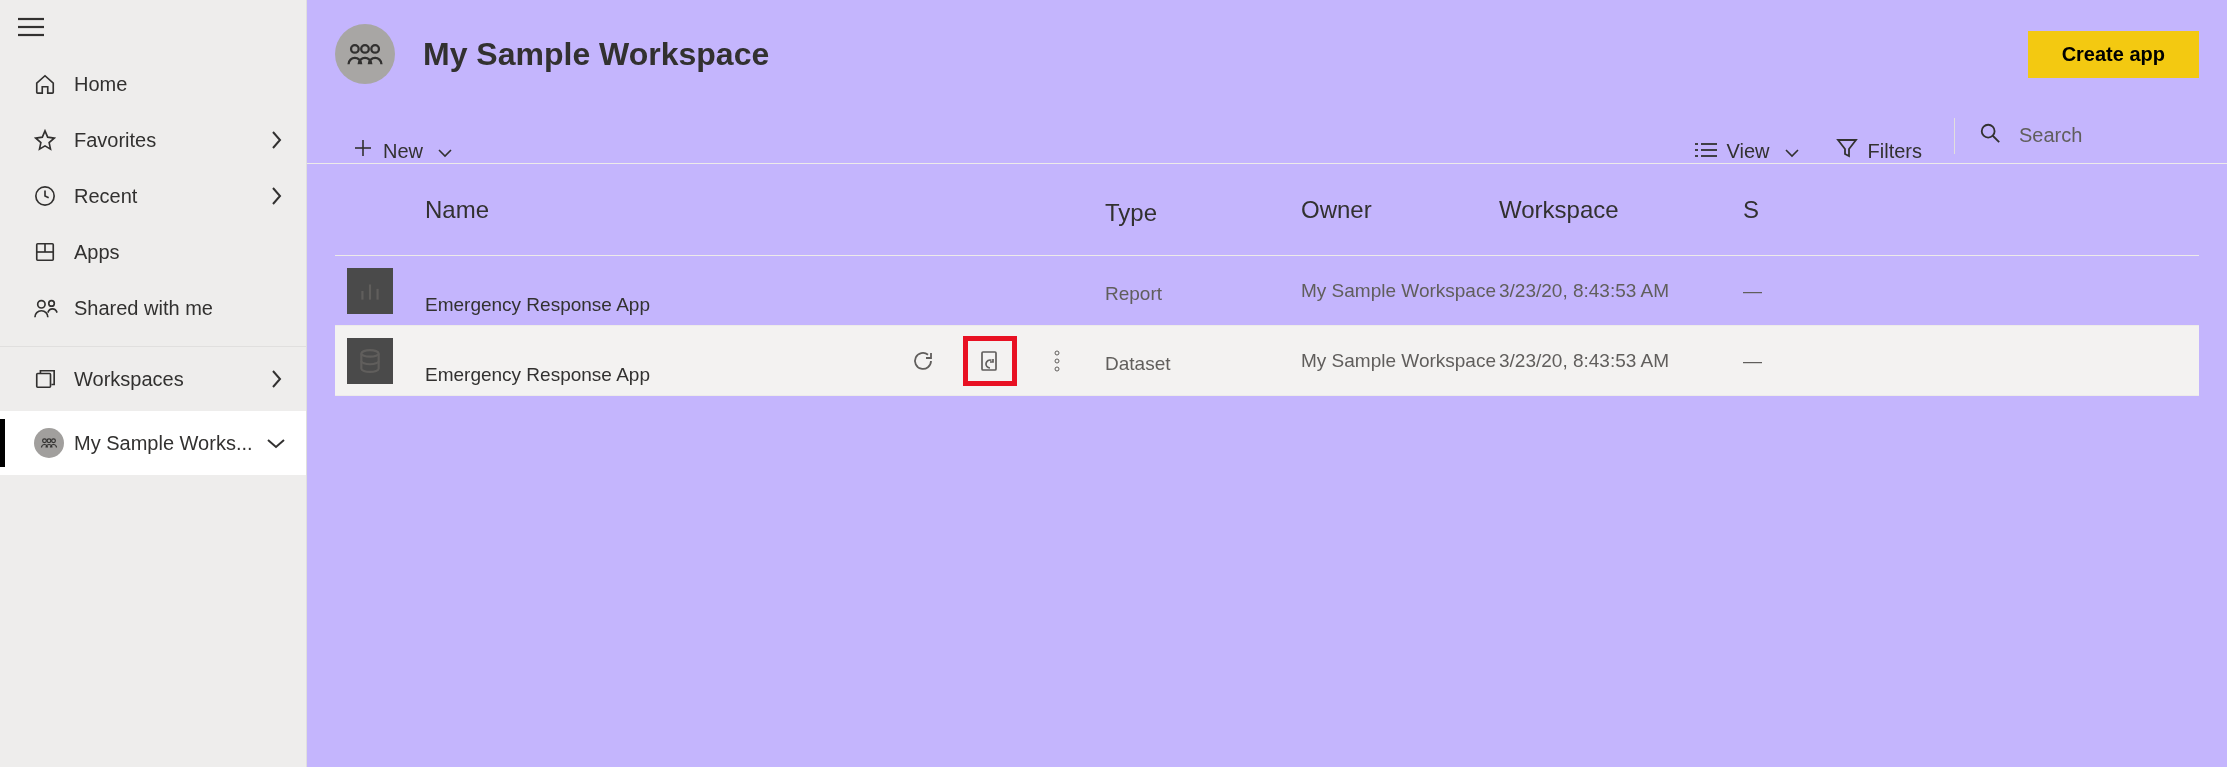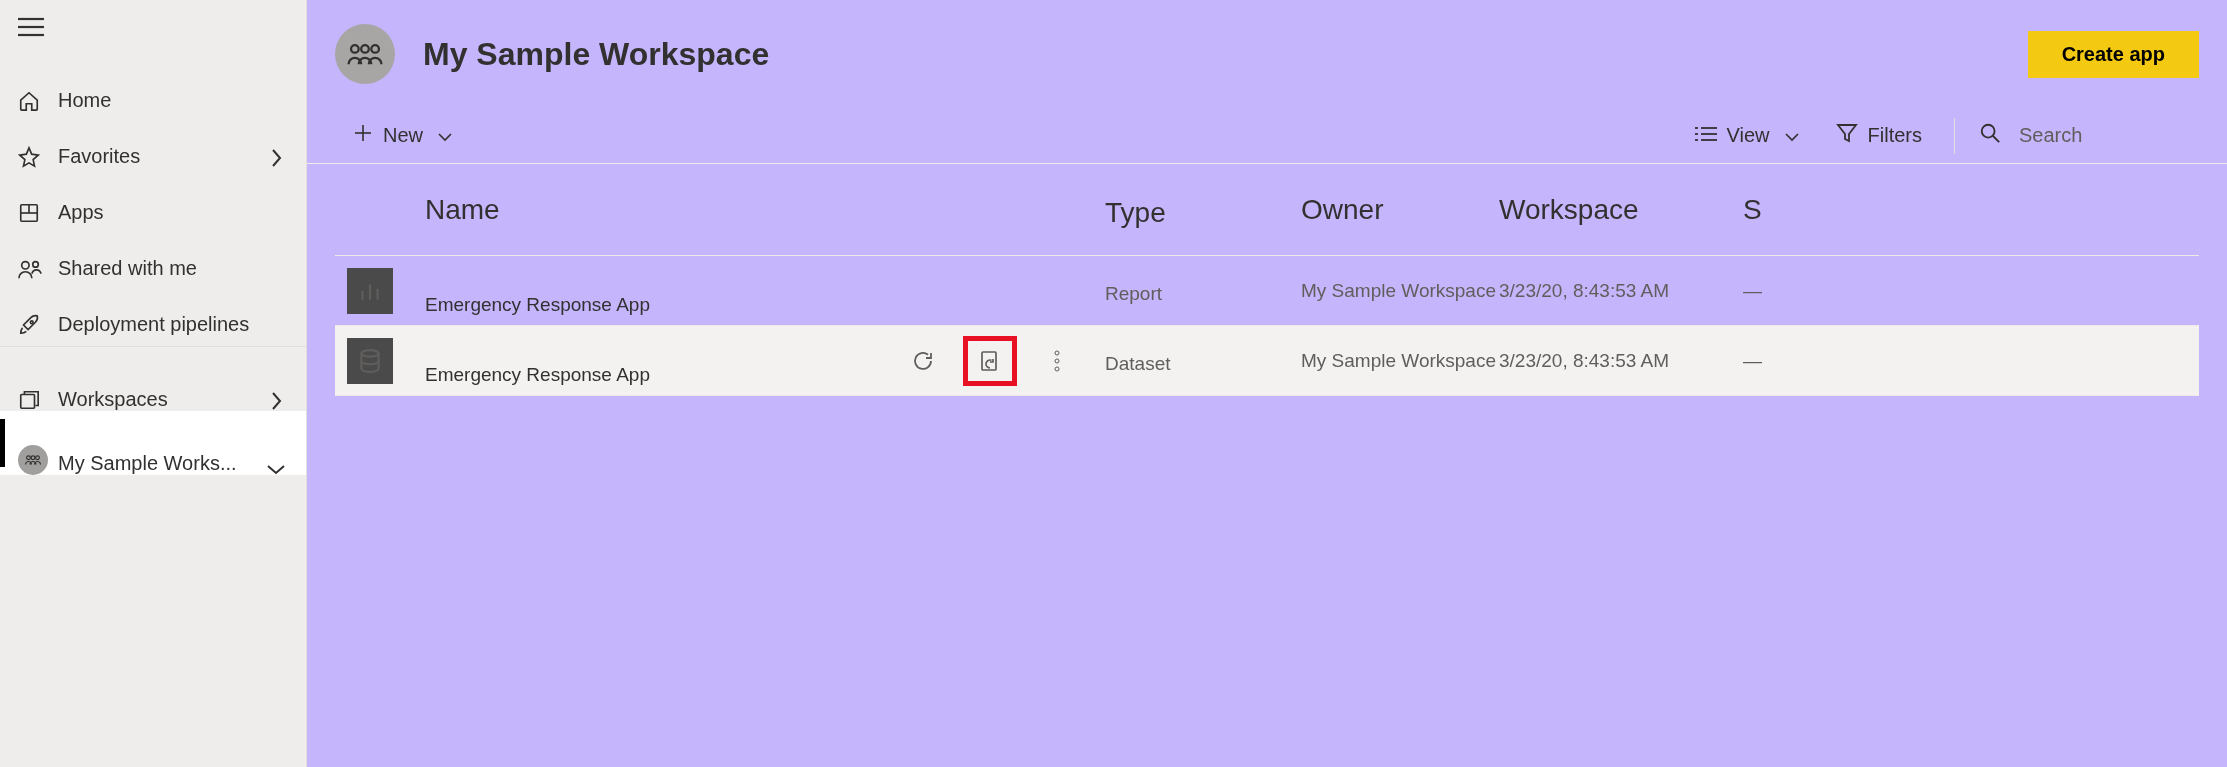--- a/index.html
+++ b/index.html
@@ -28,22 +28,22 @@
     height: 54px;
     display: flex;
     align-items: center;
     padding-left: 18px;
   }
   .hamburger-icon svg { display: block; }
 
   .nav-item {
     height: 56px;
     display: flex;
-    align-items: flex-end;
-    padding-left: 18px;
+    align-items: center;
+    padding-left: 34px;
     padding-right: 18px;
     cursor: pointer;
     color: #323130;
   }
   .nav-item .icon-slot {
     width: 40px;
     display: flex;
     align-items: center;
   }
   .nav-item .label {
@@ -132,21 +132,21 @@
   .toolbar {
     display: flex;
     align-items: center;
     height: 56px;
     padding: 0 28px;
     border-bottom: 1px solid #edebe9;
     color: #323130;
   }
   .tool-btn {
     display: flex;
-    align-items: center;
+    align-items: flex-end;
     padding: 0 18px;
     height: 100%;
     cursor: pointer;
     font-size: 20px;
     gap: 10px;
   }
   .tool-btn .chev-down { margin-left: 4px; }
   .toolbar-spacer { flex: 1; }
   .tool-sep {
     width: 1px;
@@ -174,21 +174,21 @@
   .table-wrap {
     padding: 0 28px;
   }
   .table-header, .table-row {
     display: flex;
     align-items: center;
     border-bottom: 1px solid #edebe9;
   }
   .table-header {
     height: 92px;
-    font-size: 28px;
+    font-size: 24px;
     color: #323130;
   }
   .table-row {
     height: 70px;
     font-size: 19px;
     color: #605e5c;
   }
   .table-row.hover {
     background: #f3f2f1;
   }
@@ -263,20 +263,34 @@
         </svg>
     </span>
     <span class="label">Favorites</span>
     <span class="chev">
       <svg width="12" height="20" viewBox="0 0 12 20" stroke="#323130" stroke-width="2">
           <path d="M3 2l7 8-7 8"></path>
         </svg>
     </span>
   </div>
 
+  <div class="nav-item">
+    <span class="icon-slot">
+      <svg width="22" height="22" viewBox="0 0 24 24" stroke="#323130" stroke-width="1.8">
+          <circle cx="12" cy="12" r="10"></circle>
+          <path d="M12 6v6l4 2"></path>
+        </svg>
+    </span>
+    <span class="label">Recent</span>
+    <span class="chev">
+      <svg width="12" height="20" viewBox="0 0 12 20" stroke="#323130" stroke-width="2">
+          <path d="M3 2l7 8-7 8"></path>
+        </svg>
+    </span>
+  </div>
 
   <div class="nav-item">
     <span class="icon-slot">
       <svg width="22" height="22" viewBox="0 0 24 24" stroke="#323130" stroke-width="1.8">
           <rect x="3" y="3" width="18" height="18" rx="1"></rect>
           <line x1="3" y1="12" x2="21" y2="12"></line>
           <line x1="12" y1="3" x2="12" y2="12"></line>
         </svg>
     </span>
     <span class="label">Apps</span>
@@ -287,29 +301,20 @@
       <svg width="24" height="22" viewBox="0 0 26 22" stroke="#323130" stroke-width="1.8">
           <circle cx="8" cy="7" r="4"></circle>
           <path d="M1 21c0-4 3-7 7-7s7 3 7 7"></path>
           <circle cx="19" cy="6" r="3"></circle>
           <path d="M15 16c1-3 3-4 5-4s4 1 5 4"></path>
         </svg>
     </span>
     <span class="label">Shared with me</span>
   </div>
 
-  <div class="nav-item">
-    <span class="icon-slot">
-      <svg width="22" height="22" viewBox="0 0 24 24" stroke="#323130" stroke-width="1.8">
-          <path d="M5 15c-2 2-2 6-2 6s4 0 6-2M14 4c3-3 7-2 7-2s1 4-2 7l-8 8-5-5z"></path>
-          <circle cx="15" cy="9" r="1.5"></circle>
-        </svg>
-    </span>
-    <span class="label">Deployment pipelines</span>
-  </div>
 
   <div class="nav-spacer"></div>
 
   <div class="sidebar-bottom">
     <div class="nav-item">
       <span class="icon-slot">
         <svg width="22" height="22" viewBox="0 0 24 24" stroke="#323130" stroke-width="1.8">
             <rect x="3" y="6" width="15" height="15" rx="1"></rect>
             <path d="M7 6V3h15v15h-3"></path>
           </svg>

